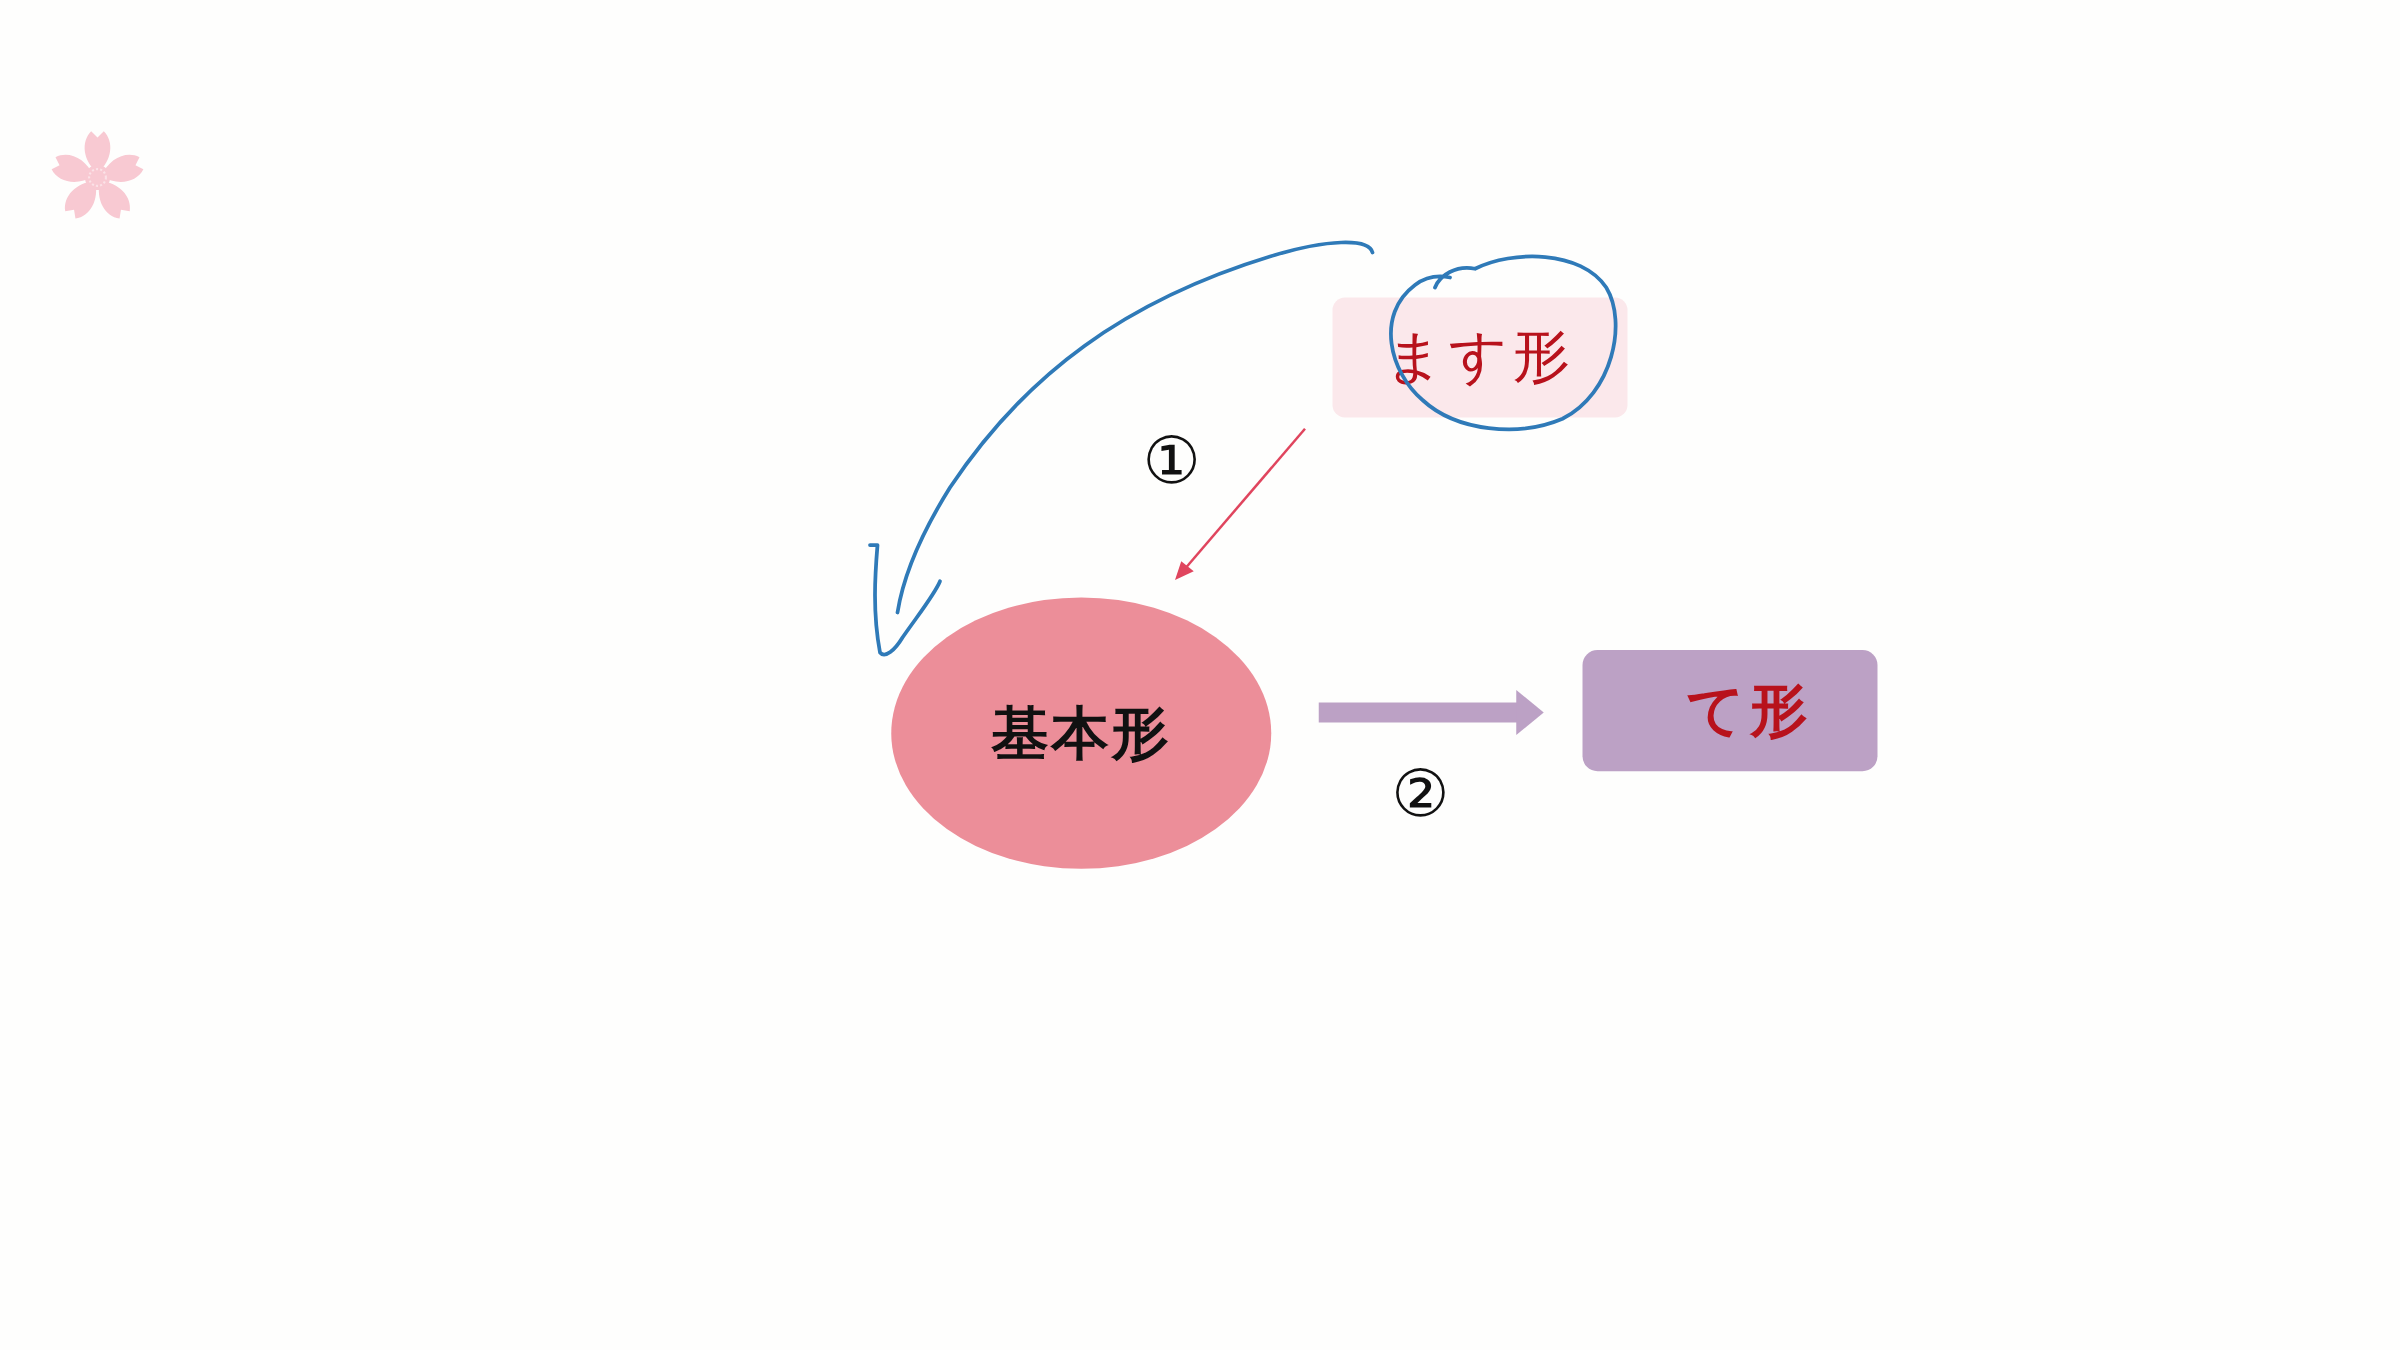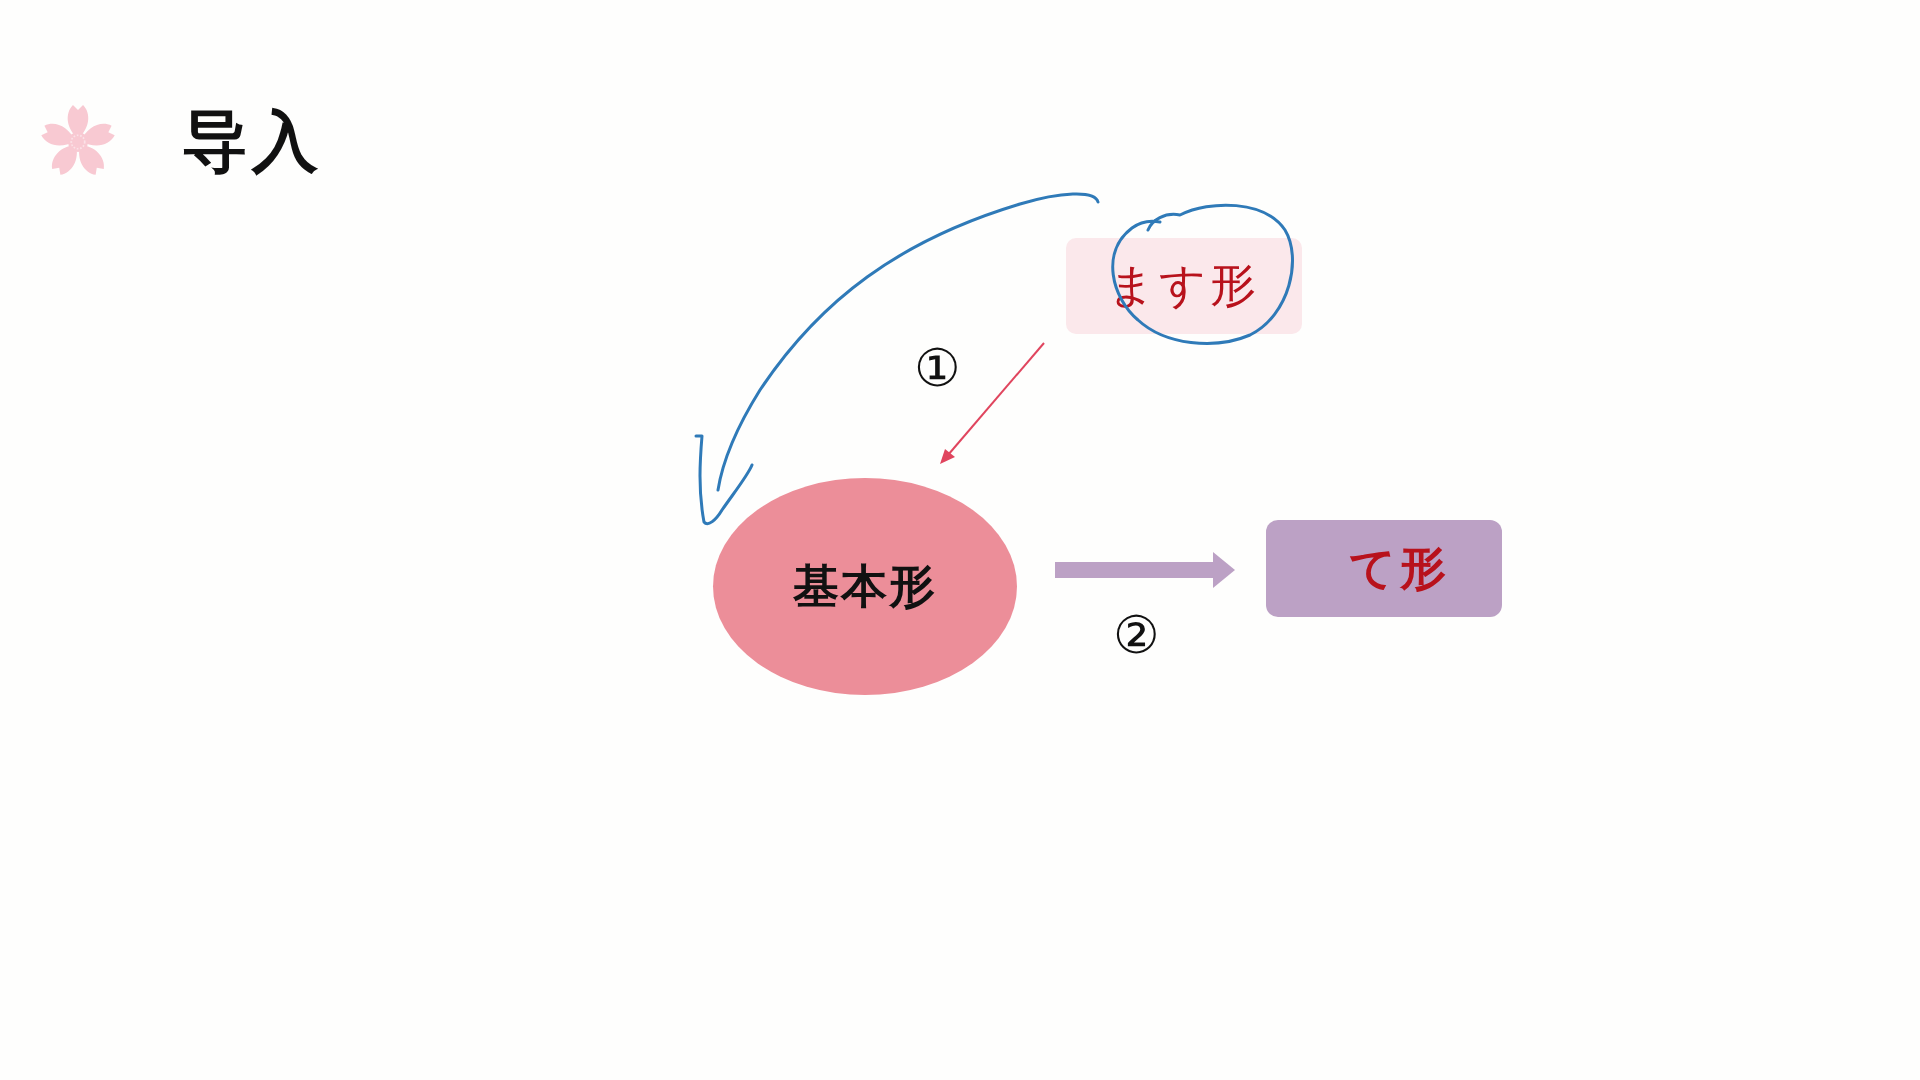--- a/index.html
+++ b/index.html
@@ -54,21 +54,20 @@
           <path d="M0,-4 C-14,-16 -16,-34 -6,-44 L0,-38 L6,-44 C16,-34 14,-16 0,-4 Z"></path>
         </g>
       <use href="#petal" transform="rotate(72)"></use>
       <use href="#petal" transform="rotate(144)"></use>
       <use href="#petal" transform="rotate(216)"></use>
       <use href="#petal" transform="rotate(288)"></use>
       <circle r="12"></circle>
     </g>
     <circle r="8" fill="none" stroke="#fbe2e7" stroke-width="2" stroke-dasharray="2 2"></circle>
   </svg>
-  <span class="title">导入</span>
 </div>
 
 <div class="masu-box">
   <span>ます形</span>
 </div>
 
 <div class="kihon">
   <span>基本形</span>
 </div>
 

